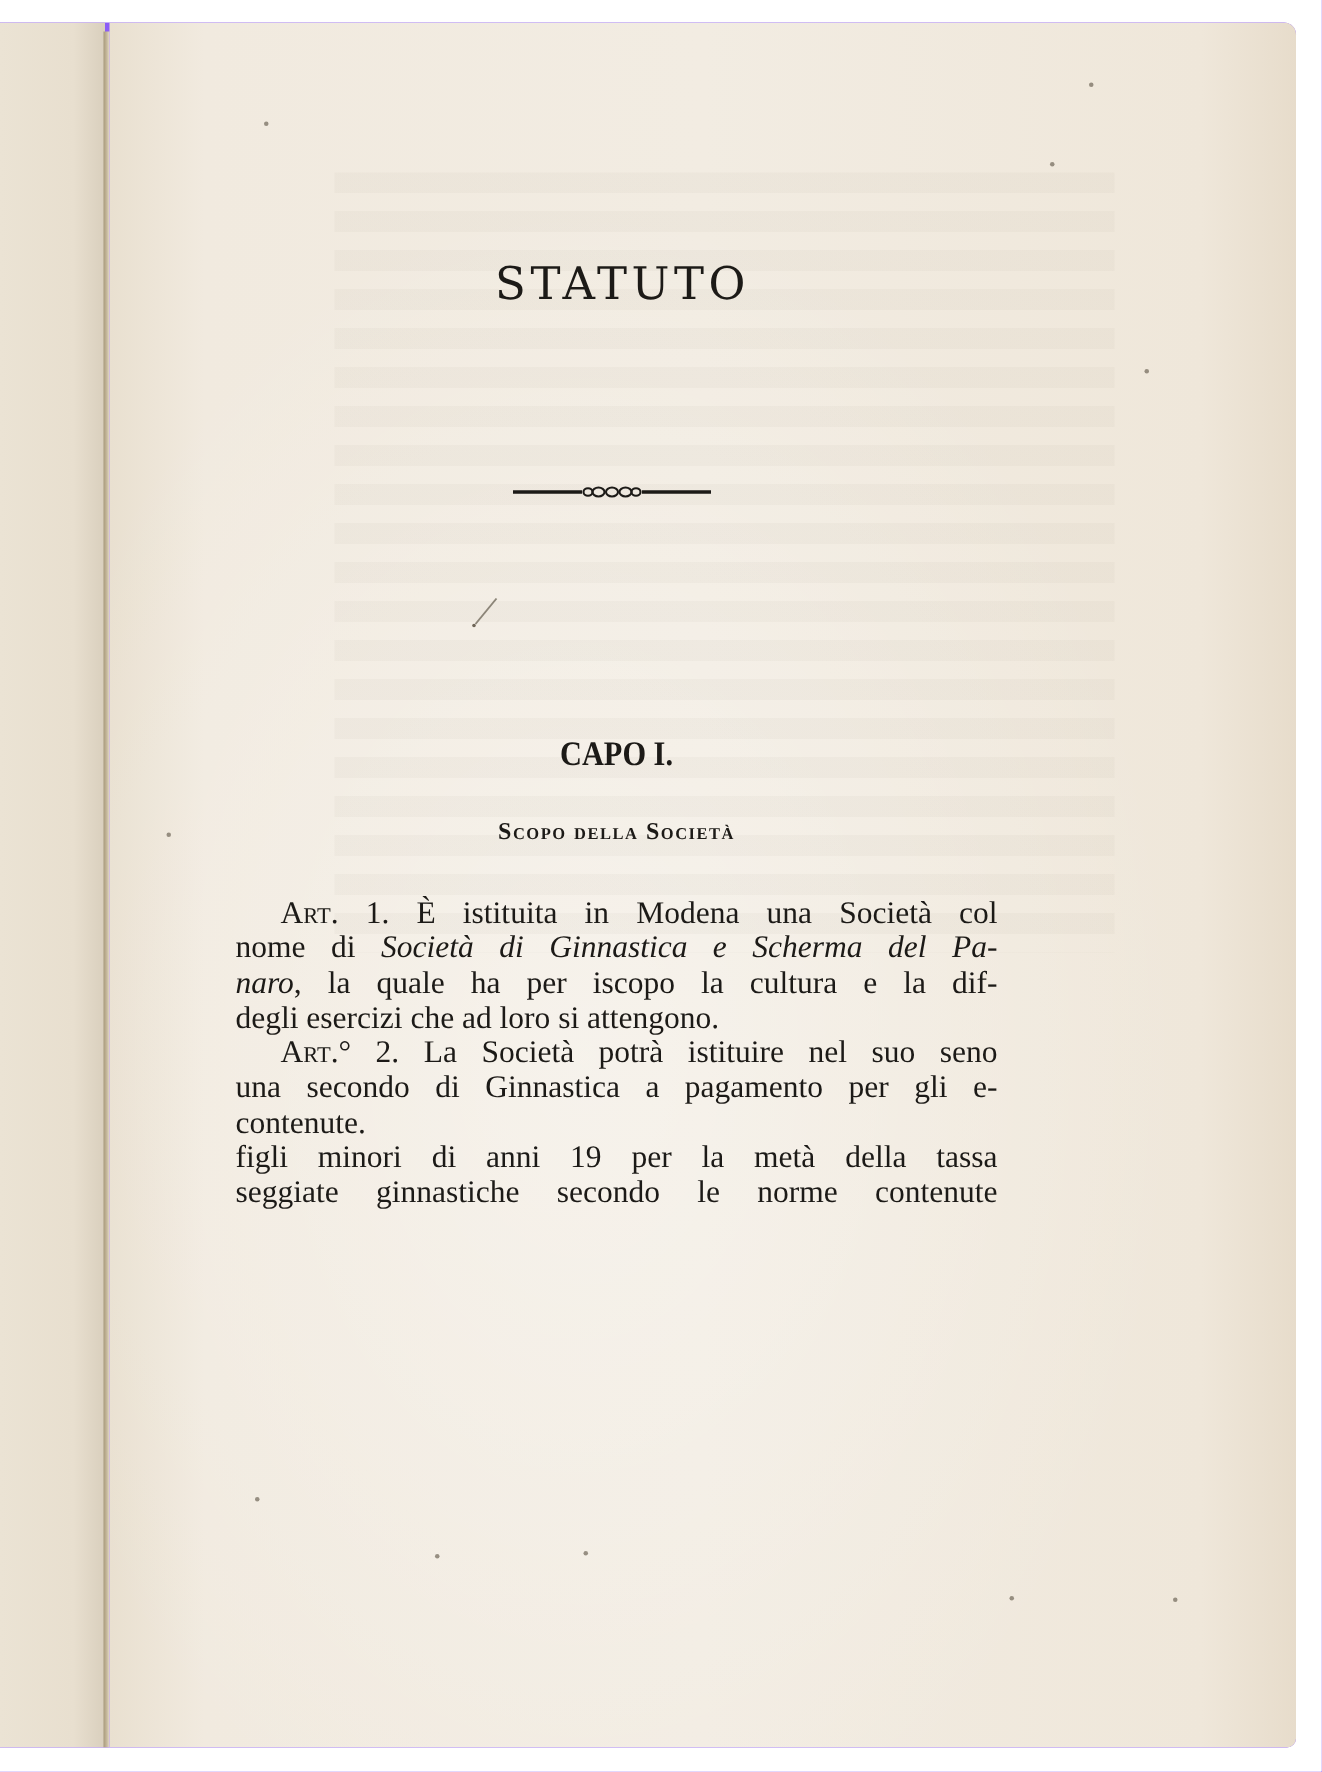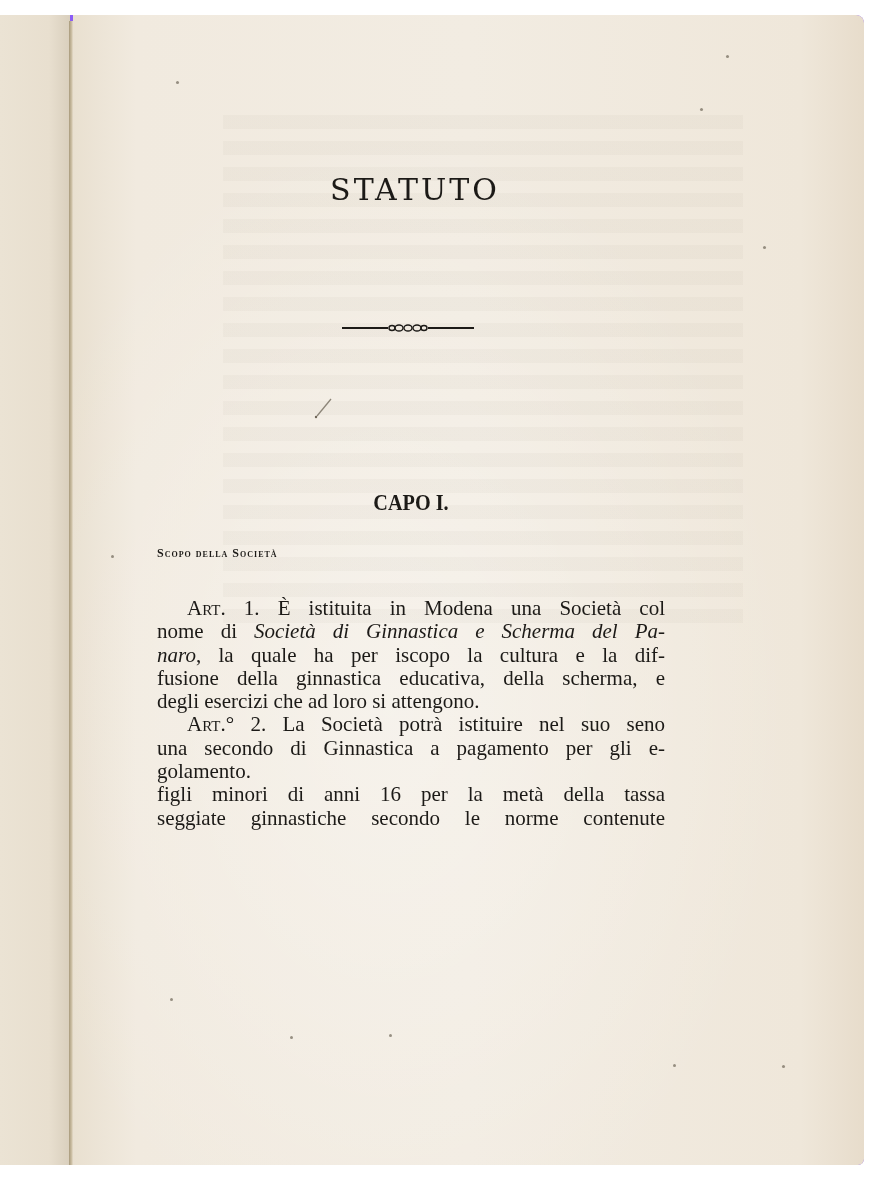--- a/index.html
+++ b/index.html
@@ -110,22 +110,23 @@
       font-size: 23px;
       color: #1c1a17;
       margin: 0;
       transform: scaleX(0.88);
     }
     .subtitle {
       position: absolute;
       left: 0;
       top: 546px;
       width: 508px;
+      text-align: center;
       font-family: "Liberation Serif", serif;
-      font-size: 12px;
+      font-size: 16px;
       font-variant: small-caps;
       letter-spacing: 1px;
       color: #1c1a17;
       margin: 0;
     }
     .body-text {
       position: absolute;
       left: 0;
       top: 597px;
       width: 508px;
@@ -195,25 +196,24 @@
       </svg>
 
       <h2 class="chapter">CAPO I.</h2>
       <h3 class="subtitle">Scopo della Società</h3>
 
       <div class="body-text">
 
         <span class="line indent"><span class="art">Art. 1.</span><span> È istituita in Modena una Società col</span></span>
         <span class="line"><span>nome di </span><span class="it">Società di Ginnastica e Scherma del Pa-</span></span>
         <span class="line"><span class="it">naro</span><span>, la quale ha per iscopo la cultura e la dif-</span></span>
-        <span class="line"><span>fusione della ginnastica educativa, della scherma, e</span></span>
         <span class="line last"><span>degli esercizi che ad loro si attengono.</span></span>
 
         <span class="line indent"><span class="art">Art.° 2.</span><span> La Società potrà istituire nel suo seno</span></span>
         <span class="line"><span>una secondo di Ginnastica a pagamento per gli e-</span></span>
-        <span class="line last"><span>golamento.</span></span>
-        <span class="line"><span>figli minori di anni 16 per la metà della tassa</span></span>
+        <span class="line last"><span>contenute.</span></span>
+        <span class="line"><span>figli minori di anni 19 per la metà della tassa</span></span>
 
         <span class="line"><span>seggiate ginnastiche secondo le norme contenute</span></span>
       </div>
     </div>
   </div>
 </div>
 
 </body></html>

